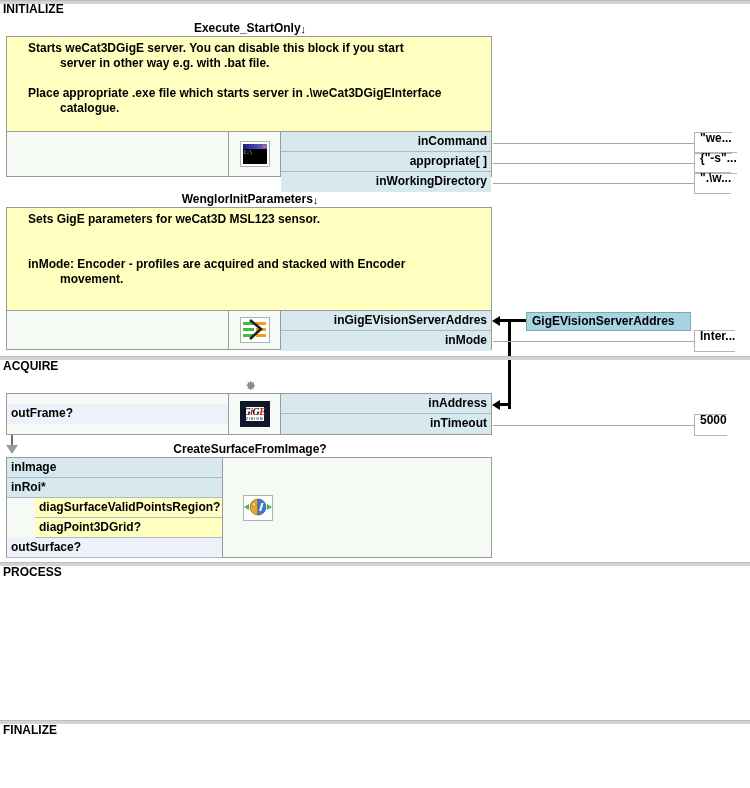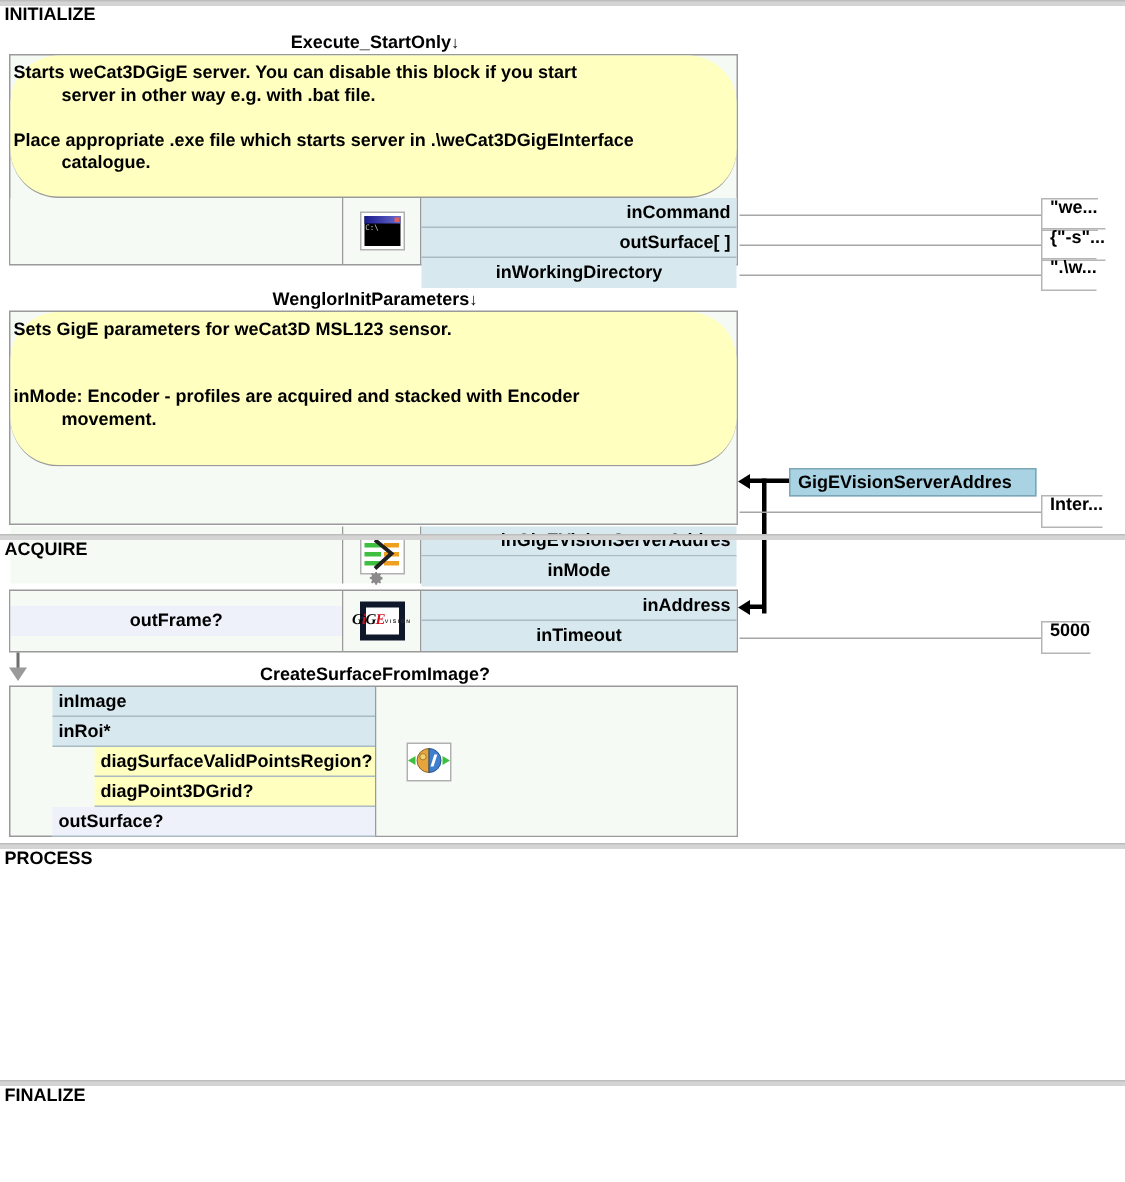--- a/index.html
+++ b/index.html
@@ -56,26 +56,25 @@
   .block {
     position: absolute;
     box-sizing: border-box;
     border: 1px solid #9a9a9a;
     background: #f5faf5;
   }
   .comment {
     box-sizing: border-box;
     background: #ffffc0;
     border-bottom: 1px solid #9a9a9a;
-    padding: 4px 5px 5px 2px;
+    padding: 4px 5px 5px 21px;
     font-size: 12px;
     font-weight: bold;
     color: #000;
     line-height: 15px;
-    border-radius: 32px;
   }
   .comment p { margin: 0; }
   .comment p.gap { height: 15px; }
   .comment p.cont { text-indent: 8px; margin-left: 24px; }
   .body-row {
     position: relative;
     display: flex;
     box-sizing: border-box;
   }
   .col-out {
@@ -101,21 +100,21 @@
     font-weight: bold;
     color: #000;
     border-bottom: 1px solid #a9bcc4;
     padding: 0 4px;
     white-space: nowrap;
     overflow: hidden;
   }
   .port.in  { background: #d7e8ee; text-align: right; }
   .port.out { background: #eef0fa; text-align: left; }
   .port.diag{ background: #ffffc0; text-align: left; margin-left: 28px; }
-  .port.last { border-bottom: none; text-align: center; }
+  .port.last { border-bottom: none; }
   .fillpad { background: #f5faf5; }
 
   
   .hline { position: absolute; background: #a6a6a6; height: 1px; }
   .vline-blk { position: absolute; background: #000000; width: 3px; }
   .hline-blk { position: absolute; background: #000000; height: 3px; }
 
   .valbox {
     position: absolute;
     font-size: 12px;
@@ -203,23 +202,24 @@
   .ico-arrows {
     width: 30px; height: 26px;
     background: #fff;
     border: 1px solid #b0b0b0;
     box-sizing: border-box;
     position: relative;
   }
   .ico-gige {
     width: 30px; height: 26px;
     background: #fff;
-    border: 4px solid #0f172a;
+    border: 6px solid #0f172a;
     box-sizing: border-box;
     display: flex;
+    flex-direction: column;
     align-items: center;
     justify-content: center;
   }
   .gige-top {
     font-family: "Liberation Serif", serif;
     font-style: italic;
     font-weight: bold;
     font-size: 10px;
     line-height: 10px;
     letter-spacing: -0.5px;
@@ -267,21 +267,21 @@
           <div class="ico-console">
             <div class="ico-console-inner">
               <div class="ico-console-bar"></div>
               <div class="ico-console-text">C:\</div>
             </div>
           </div>
         </div>
       </div>
       <div class="col-in" style="width:210px;">
         <div class="port in">inCommand</div>
-        <div class="port in">outSurface[ ]</div>
+        <div class="port in">appropriate[ ]</div>
         <div class="port in last">inWorkingDirectory</div>
       </div>
     </div>
   </div>
 
   <div class="hline" style="left:493px; top:143px; width:201px;"></div>
   <div class="hline" style="left:493px; top:163px; width:201px;"></div>
   <div class="hline" style="left:493px; top:183px; width:201px;"></div>
 
   <div class="valbox" style="left:694px; top:132px; height:22px;"><span class="valtxt">"we...</span></div>
@@ -293,21 +293,21 @@
   </div>
 
   <div class="block" style="left:6px; top:207px; width:486px; height:143px;">
     <div class="comment" style="height:103px;">
       <p>Sets GigE parameters for weCat3D MSL123 sensor.</p>
       <p class="gap"></p>
       <p class="gap"></p>
       <p>inMode: Encoder - profiles are acquired and stacked with Encoder</p>
       <p class="cont">movement.</p>
     </div>
-    <div class="body-row" style="height:38px;margin-top:40px;">
+    <div class="body-row" style="height:38px;">
       <div class="col-out" style="width:222px; background:#f5faf5;"></div>
       <div class="col-icon" style="width:52px;">
         <div class="icon-wrap">
           <div class="ico-arrows">
             <svg width="28" height="24" viewBox="0 0 28 24">
               <rect x="2" y="4" width="11" height="3" fill="#3fbf3f"></rect>
               <rect x="2" y="10" width="11" height="3" fill="#3fbf3f"></rect>
               <rect x="2" y="16" width="11" height="3" fill="#3fbf3f"></rect>
               <rect x="15" y="4" width="10" height="3" fill="#f0a020"></rect>
               <rect x="15" y="10" width="10" height="3" fill="#f0a020"></rect>
@@ -372,21 +372,21 @@
   <div class="valbox" style="left:694px; top:414px; height:22px;"><span class="valtxt">5000</span></div>
 
   <div class="vline-gray" style="left:11px; top:435px; height:12px;"></div>
   <div class="arrow-gray-down" style="left:6px; top:445px;"></div>
 
   <div class="blk-title" style="left:8px; top:442px; width:484px;">
     <span>CreateSurfaceFromImage?</span>
   </div>
 
   <div class="block" style="left:6px; top:457px; width:486px; height:101px;">
-    <div class="body-row" style="height:99px;padding-left:28px;">
+    <div class="body-row" style="height:99px;">
       <div class="col-out" style="width:216px;">
         <div class="port in" style="text-align:left;">inImage</div>
         <div class="port in" style="text-align:left;">inRoi*</div>
         <div class="port diag">diagSurfaceValidPointsRegion?</div>
         <div class="port diag">diagPoint3DGrid?</div>
         <div class="port out">outSurface?</div>
         <div class="fillpad" style="height:0px;"></div>
       </div>
       <div class="col-icon" style="width:268px; border-right:none; justify-content:flex-start; padding-left:18px;">
         <div class="icon-wrap">

